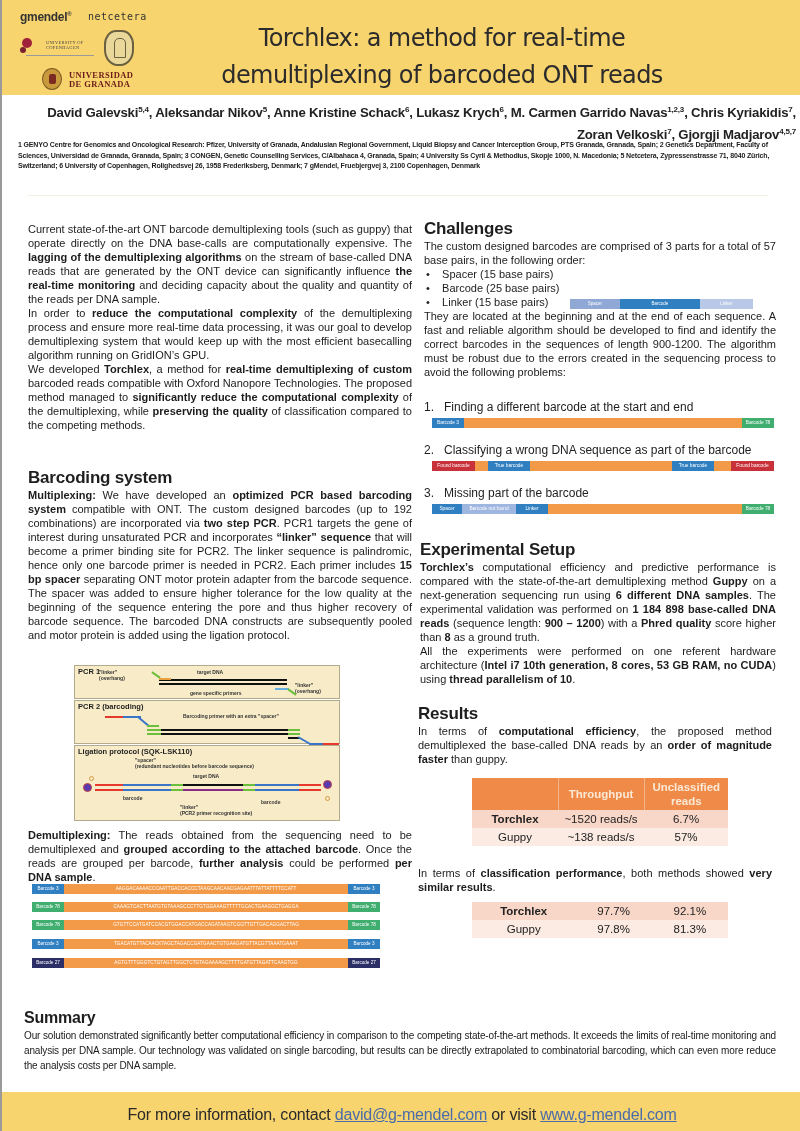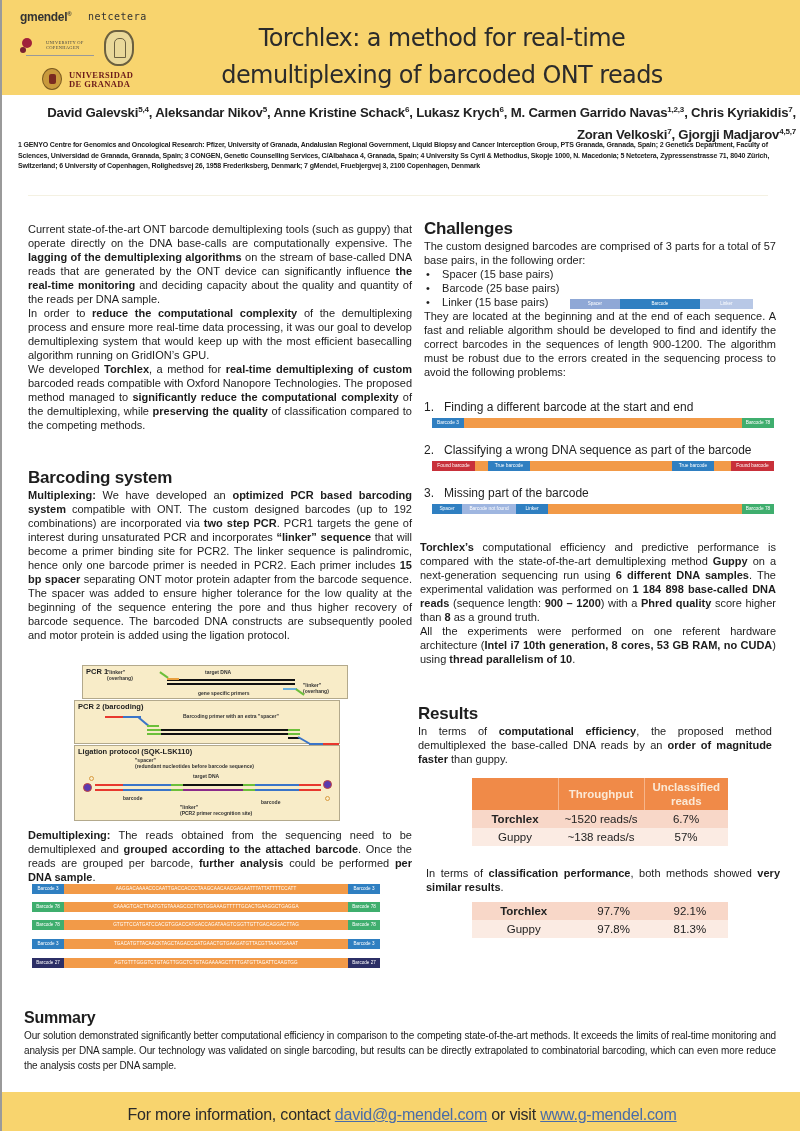--- a/index.html
+++ b/index.html
@@ -126,21 +126,21 @@
       <p><b>Multiplexing:</b><span> We have developed an </span><b>optimized PCR based barcoding system</b><span> compatible with ONT. The custom designed barcodes (up to 192 combinations) are incorporated via </span><b>two step PCR</b><span>. PCR1 targets the gene of interest during unsaturated PCR and incorporates </span><b>“linker” sequence</b><span> that will become a primer binding site for PCR2. The linker sequence is palindromic, hence only one barcode primer is needed in PCR2. Each primer includes </span><b>15 bp spacer</b><span> separating ONT motor protein adapter from the barcode sequence. The spacer was added to ensure higher tolerance for the low quality at the beginning of the sequence entering the pore and thus higher recovery of barcode sequence. The barcoded DNA constructs are subsequently pooled and motor protein is added using the ligation protocol.</span></p>
     </div>
 
     <div class="sec" style="top:606px;">
       <p><b>Demultiplexing:</b><span> The reads obtained from the sequencing need to be demultiplexed and </span><b>grouped according to the attached barcode</b><span>. Once the reads are grouped per barcode, </span><b>further analysis</b><span> could be performed </span><b>per DNA sample</b><span>.</span></p>
     </div>
   </div>
 
   <div class="pcr">
 
-    <div class="pcr-box" style="top:0;height:34px;margin-left:8px;">
+    <div class="pcr-box" style="top:0;height:34px;">
       <div class="pcr-label">PCR 1</div>
       <div class="pcr-note" style="left:24px;top:4px;"><span>"linker"</span><br><span>(overhang)</span></div>
       <div class="pcr-note" style="left:122px;top:4px;">target DNA</div>
       <div class="pcr-note" style="left:220px;top:17px;"><span>"linker"</span><br><span>(overhang)</span></div>
       <div class="pcr-note" style="left:115px;top:25px;">gene specific primers</div>
       <div class="strand" style="left:84px;top:13px;width:128px;background:#111;"></div>
       <div class="strand" style="left:84px;top:17px;width:128px;background:#111;"></div>
       <div class="strand" style="left:76px;top:8px;width:10px;background:#6cbf3a;transform:rotate(35deg);"></div>
       <div class="strand" style="left:84px;top:12px;width:12px;background:#e8a040;"></div>
       <div class="strand" style="left:200px;top:22px;width:14px;background:#6ab0de;"></div>
@@ -257,20 +257,21 @@
 
   <div class="problem-title" style="left:422px;top:486px;"><span>3.</span>&nbsp;&nbsp;&nbsp;<span>Missing part of the barcode</span></div>
   <div class="chal-bar" style="left:430px;top:504px;width:342px;background:#f29a48;">
     <div class="seg" style="left:0;width:30px;background:#2f7fc1;">Spacer</div>
     <div class="seg" style="left:30px;width:54px;background:#9fb6e0;">Barcode not found</div>
     <div class="seg" style="left:84px;width:32px;background:#2f7fc1;">Linker</div>
     <div class="seg" style="left:310px;width:32px;background:#3fae6e;">Barcode 78</div>
   </div>
 
   <div class="col" style="left:418px;top:540px;width:356px;">
+    <h2>Experimental Setup</h2>
     <p><b>Torchlex’s</b><span> computational efficiency and predictive performance is compared with the state-of-the-art demultiplexing method </span><b>Guppy</b><span> on a next-generation sequencing run using </span><b>6 different DNA samples</b><span>. The experimental validation was performed on </span><b>1 184 898 base-called DNA reads</b><span> (sequence length: </span><b>900 – 1200</b><span>) with a </span><b>Phred quality</b><span> score higher than </span><b>8</b><span> as a ground truth.</span></p>
     <p><span>All the experiments were performed on one referent hardware architecture (</span><b>Intel i7 10th generation, 8 cores, 53 GB RAM, no CUDA</b><span>) using </span><b>thread parallelism of 10</b><span>.</span></p>
   </div>
 
   <div class="col" style="left:416px;top:704px;width:354px;">
     <h2>Results</h2>
     <p><span>In terms of </span><b>computational efficiency</b><span>, the proposed method demultiplexed the base-called DNA reads by an </span><b>order of magnitude faster</b><span> than guppy.</span></p>
   </div>
 
   <table class="tbl" style="left:470px;top:778px;width:256px;padding-left:13px;">
@@ -286,21 +287,21 @@
       <td>6.7%</td>
     </tr>
     <tr class="r2">
       <td class="rowhead">Guppy</td>
       <td>~138 reads/s</td>
       <td>57%</td>
     </tr>
   </tbody>
     </table>
 
-  <div class="col" style="left:416px;top:866px;width:354px;margin-left:8px;">
+  <div class="col" style="left:416px;top:866px;width:354px;">
     <p><span>In terms of </span><b>classification performance</b><span>, both methods showed </span><b>very similar results</b><span>.</span></p>
   </div>
 
   <table class="tbl" style="left:470px;top:902px;width:256px;">
     <tbody>
     <tr class="r1">
       <td class="rowhead bold">Torchlex</td>
       <td>97.7%</td>
       <td>92.1%</td>
     </tr>

